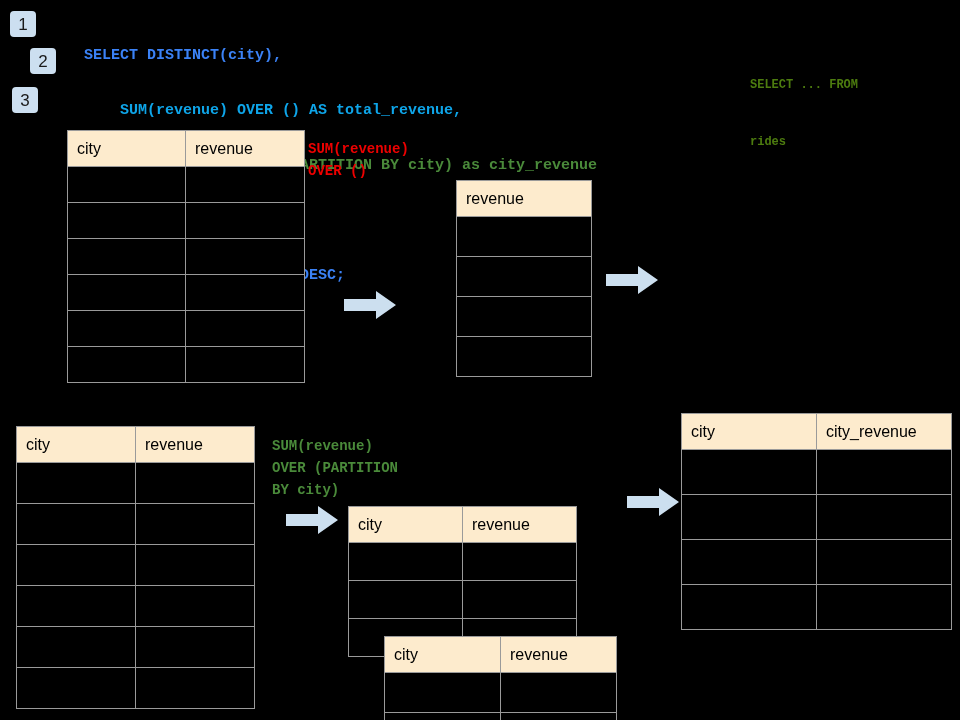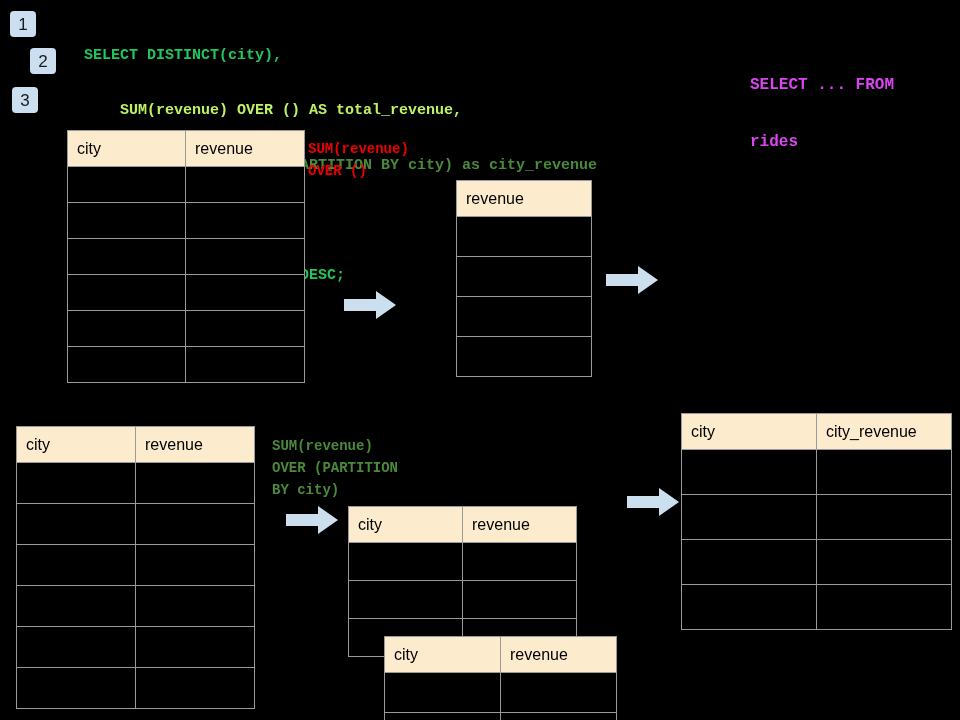--- a/index.html
+++ b/index.html
@@ -35,42 +35,42 @@
   
   .code {
     position: absolute;
     font-family: "Liberation Mono", monospace;
     font-size: 15px;
     font-weight: bold;
     white-space: pre;
     letter-spacing: 0px;
   }
   .code-line { height: 21px; line-height: 21px; }
-  .c-purple { color: #22c55e; }
-  .c-red    { color: #bef264; }
+  .c-purple { color: #3b82f6; }
+  .c-red    { color: #0ea5e9; }
   .c-green  { color: #4a8a3a; }
 
   
   .annot {
     position: absolute;
     font-family: "Liberation Mono", monospace;
     font-size: 14px;
     font-weight: bold;
     white-space: pre;
     line-height: 22px;
   }
   .annot.red   { color: #ee0000; }
   .annot.green { color: #4a8a3a; }
 
   .mini-sql {
     position: absolute;
     font-family: "Liberation Mono", monospace;
-    font-size: 16px;
+    font-size: 12px;
     font-weight: bold;
-    color: #d946ef;
+    color: #4d7c0f;
     white-space: pre;
     line-height: 19px;
   }
 
   
   .tbl {
     position: absolute;
     border-collapse: collapse;
     table-layout: fixed;
     background: #fde047;

